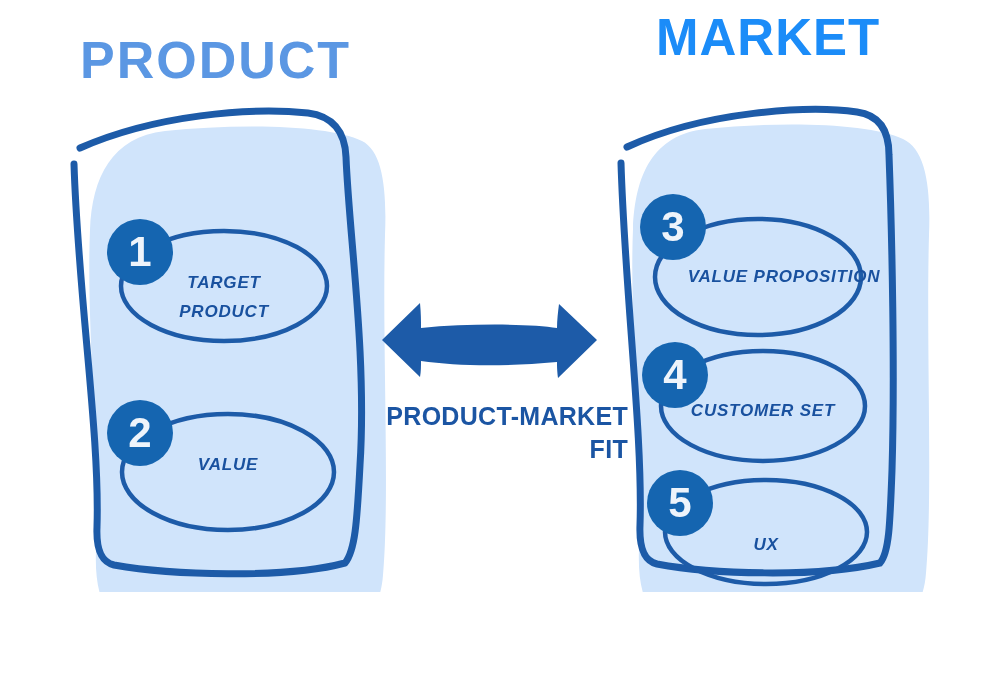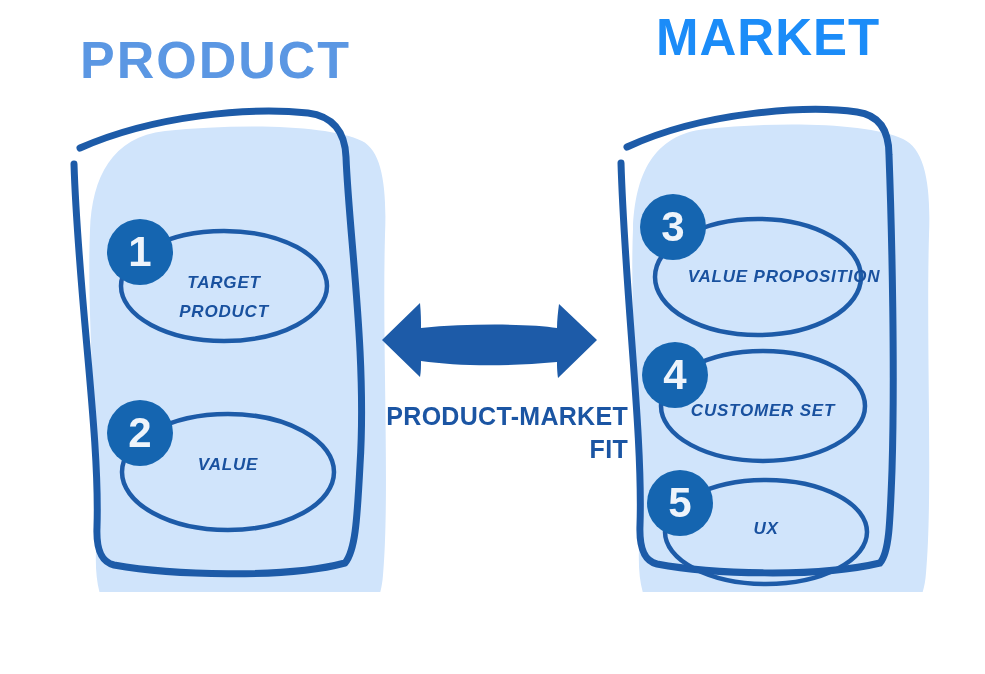--- a/index.html
+++ b/index.html
@@ -181,21 +181,21 @@
   </div>
   <div class="item-label" style="left:128px; top:450px;">
     <span>VALUE</span>
   </div>
   <div class="item-label" style="left:684px; top:262px;text-align:center;">
     <span>VALUE PROPOSITION</span>
   </div>
   <div class="item-label" style="left:663px; top:396px;">
     <span>CUSTOMER SET</span>
   </div>
-  <div class="item-label" style="left:666px; top:514px;">
+  <div class="item-label" style="left:666px; top:530px;">
     <span>UX</span>
   </div>
 
   <svg id="arrow-svg" viewBox="0 0 232 100">
     <path d="M 10 47
              L 48 10
              C 49 20, 49 28, 49 35
              C 100 30, 160 31, 185 35
              C 185 27, 186 19, 187 11
              L 225 47

